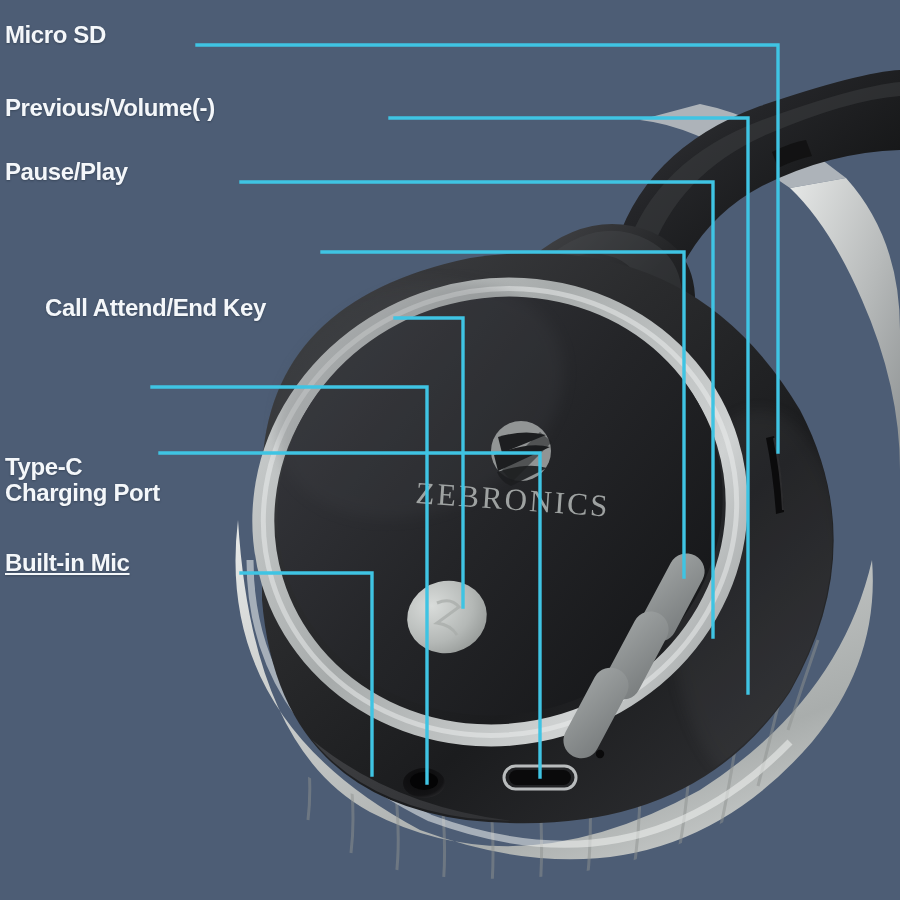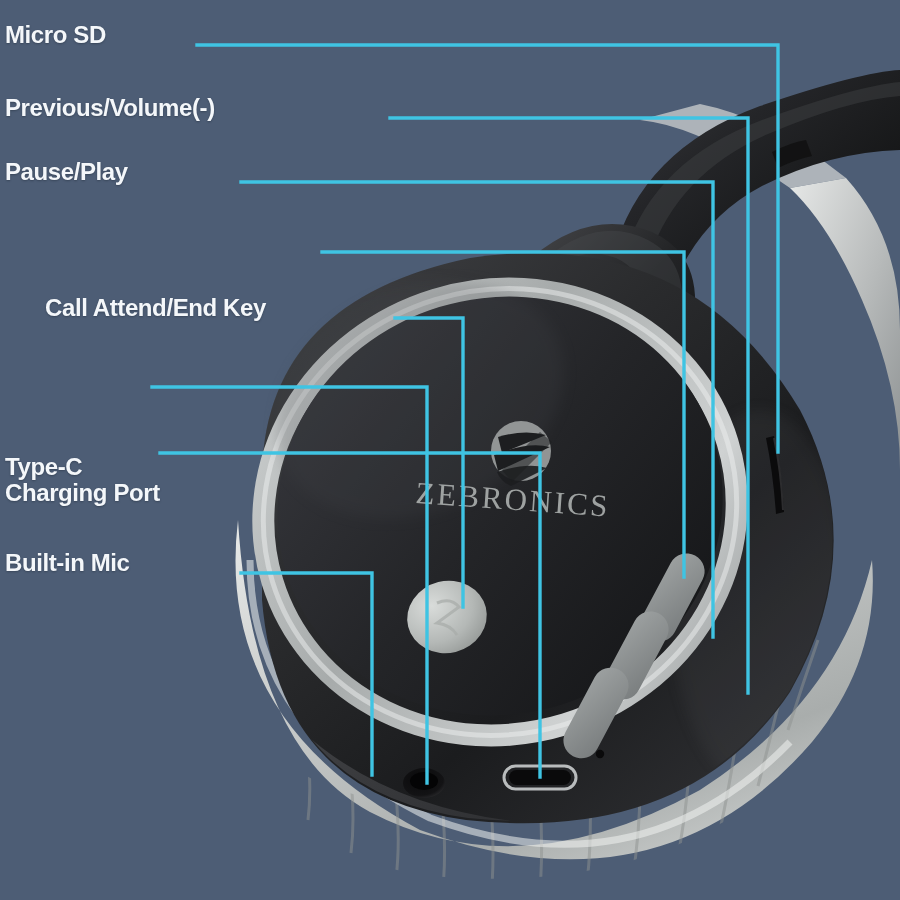--- a/index.html
+++ b/index.html
@@ -246,15 +246,15 @@
       <polyline points="241,573 372,573 372,775"></polyline>
     </g>
   </svg>
 
   <div class="label" style="left:5px;  top:22px;">Micro SD</div>
   <div class="label" style="left:5px;  top:95px;">Previous/Volume(-)</div>
   <div class="label" style="left:5px;  top:159px;">Pause/Play</div>
   <div class="label" style="left:5px;  top:295px;margin-left:40px;">Call Attend/End Key</div>
   <div class="label" style="left:5px;  top:454px;">Type-C
 Charging Port</div>
-  <div class="label" style="left:5px;  top:550px;">Built-in Mic</div>
+  <div class="label" style="left:5px;  top:550px;text-decoration:underline;">Built-in Mic</div>
 
 </div>
 
 </body></html>

